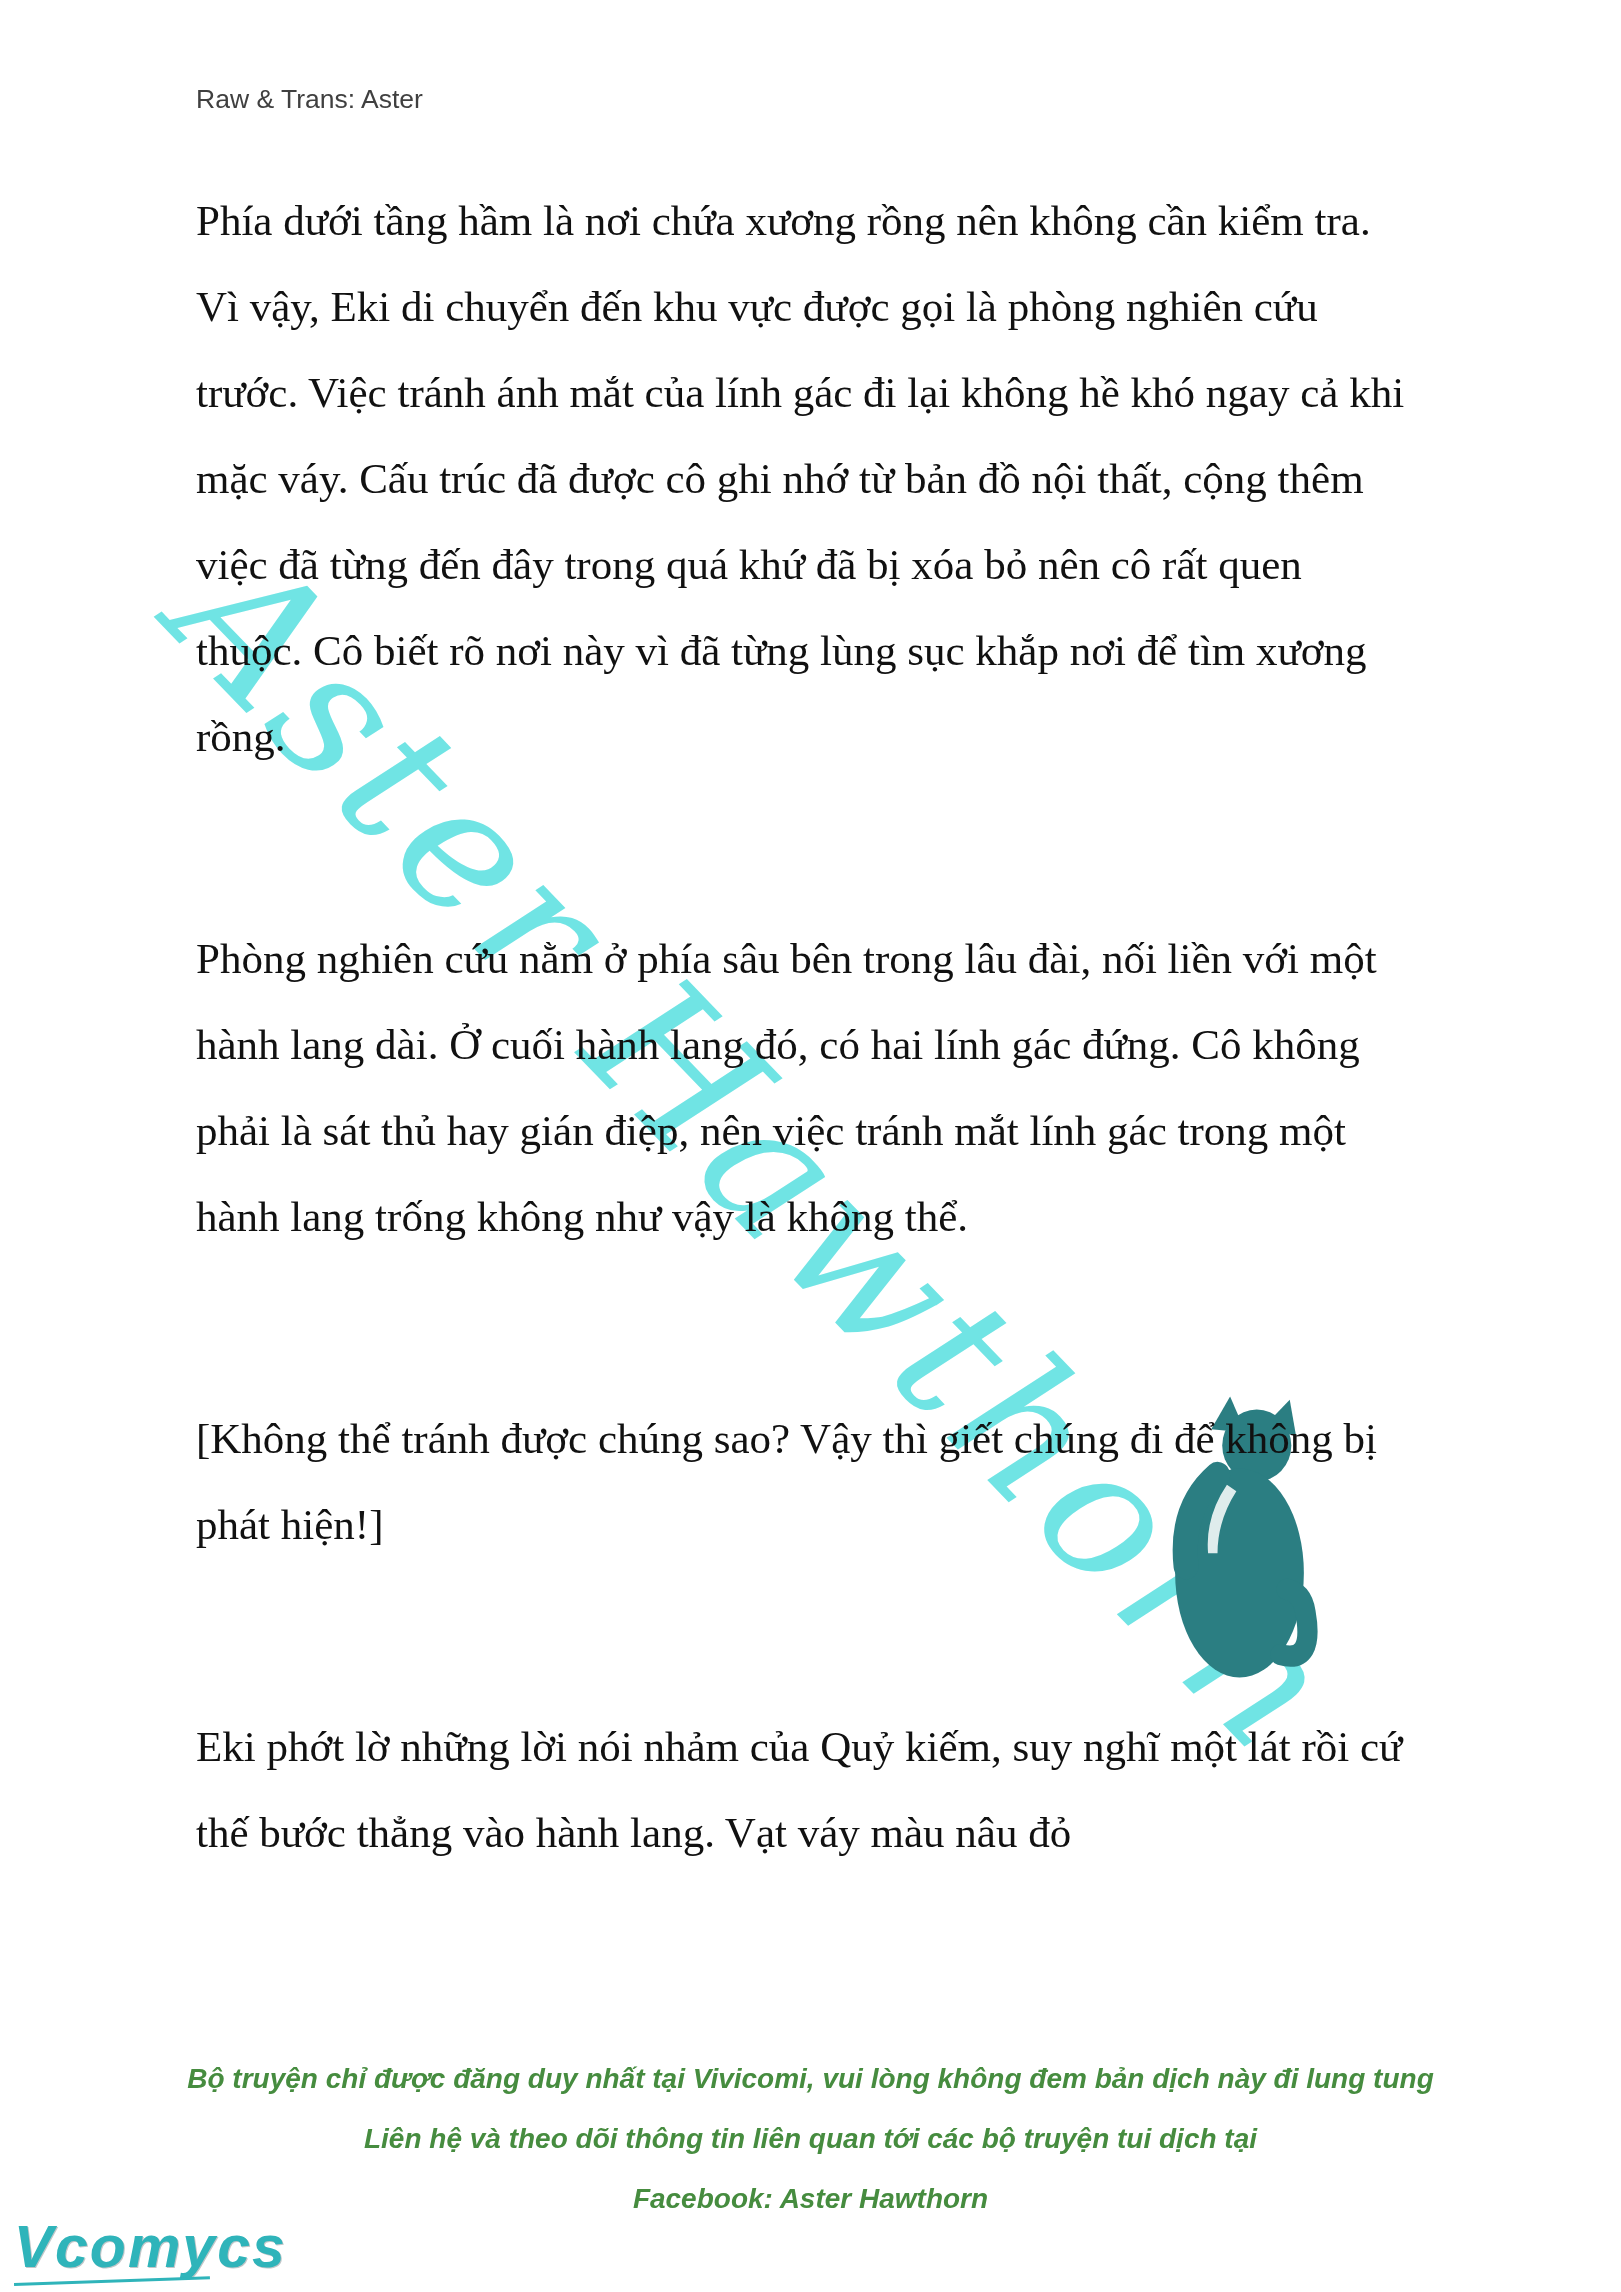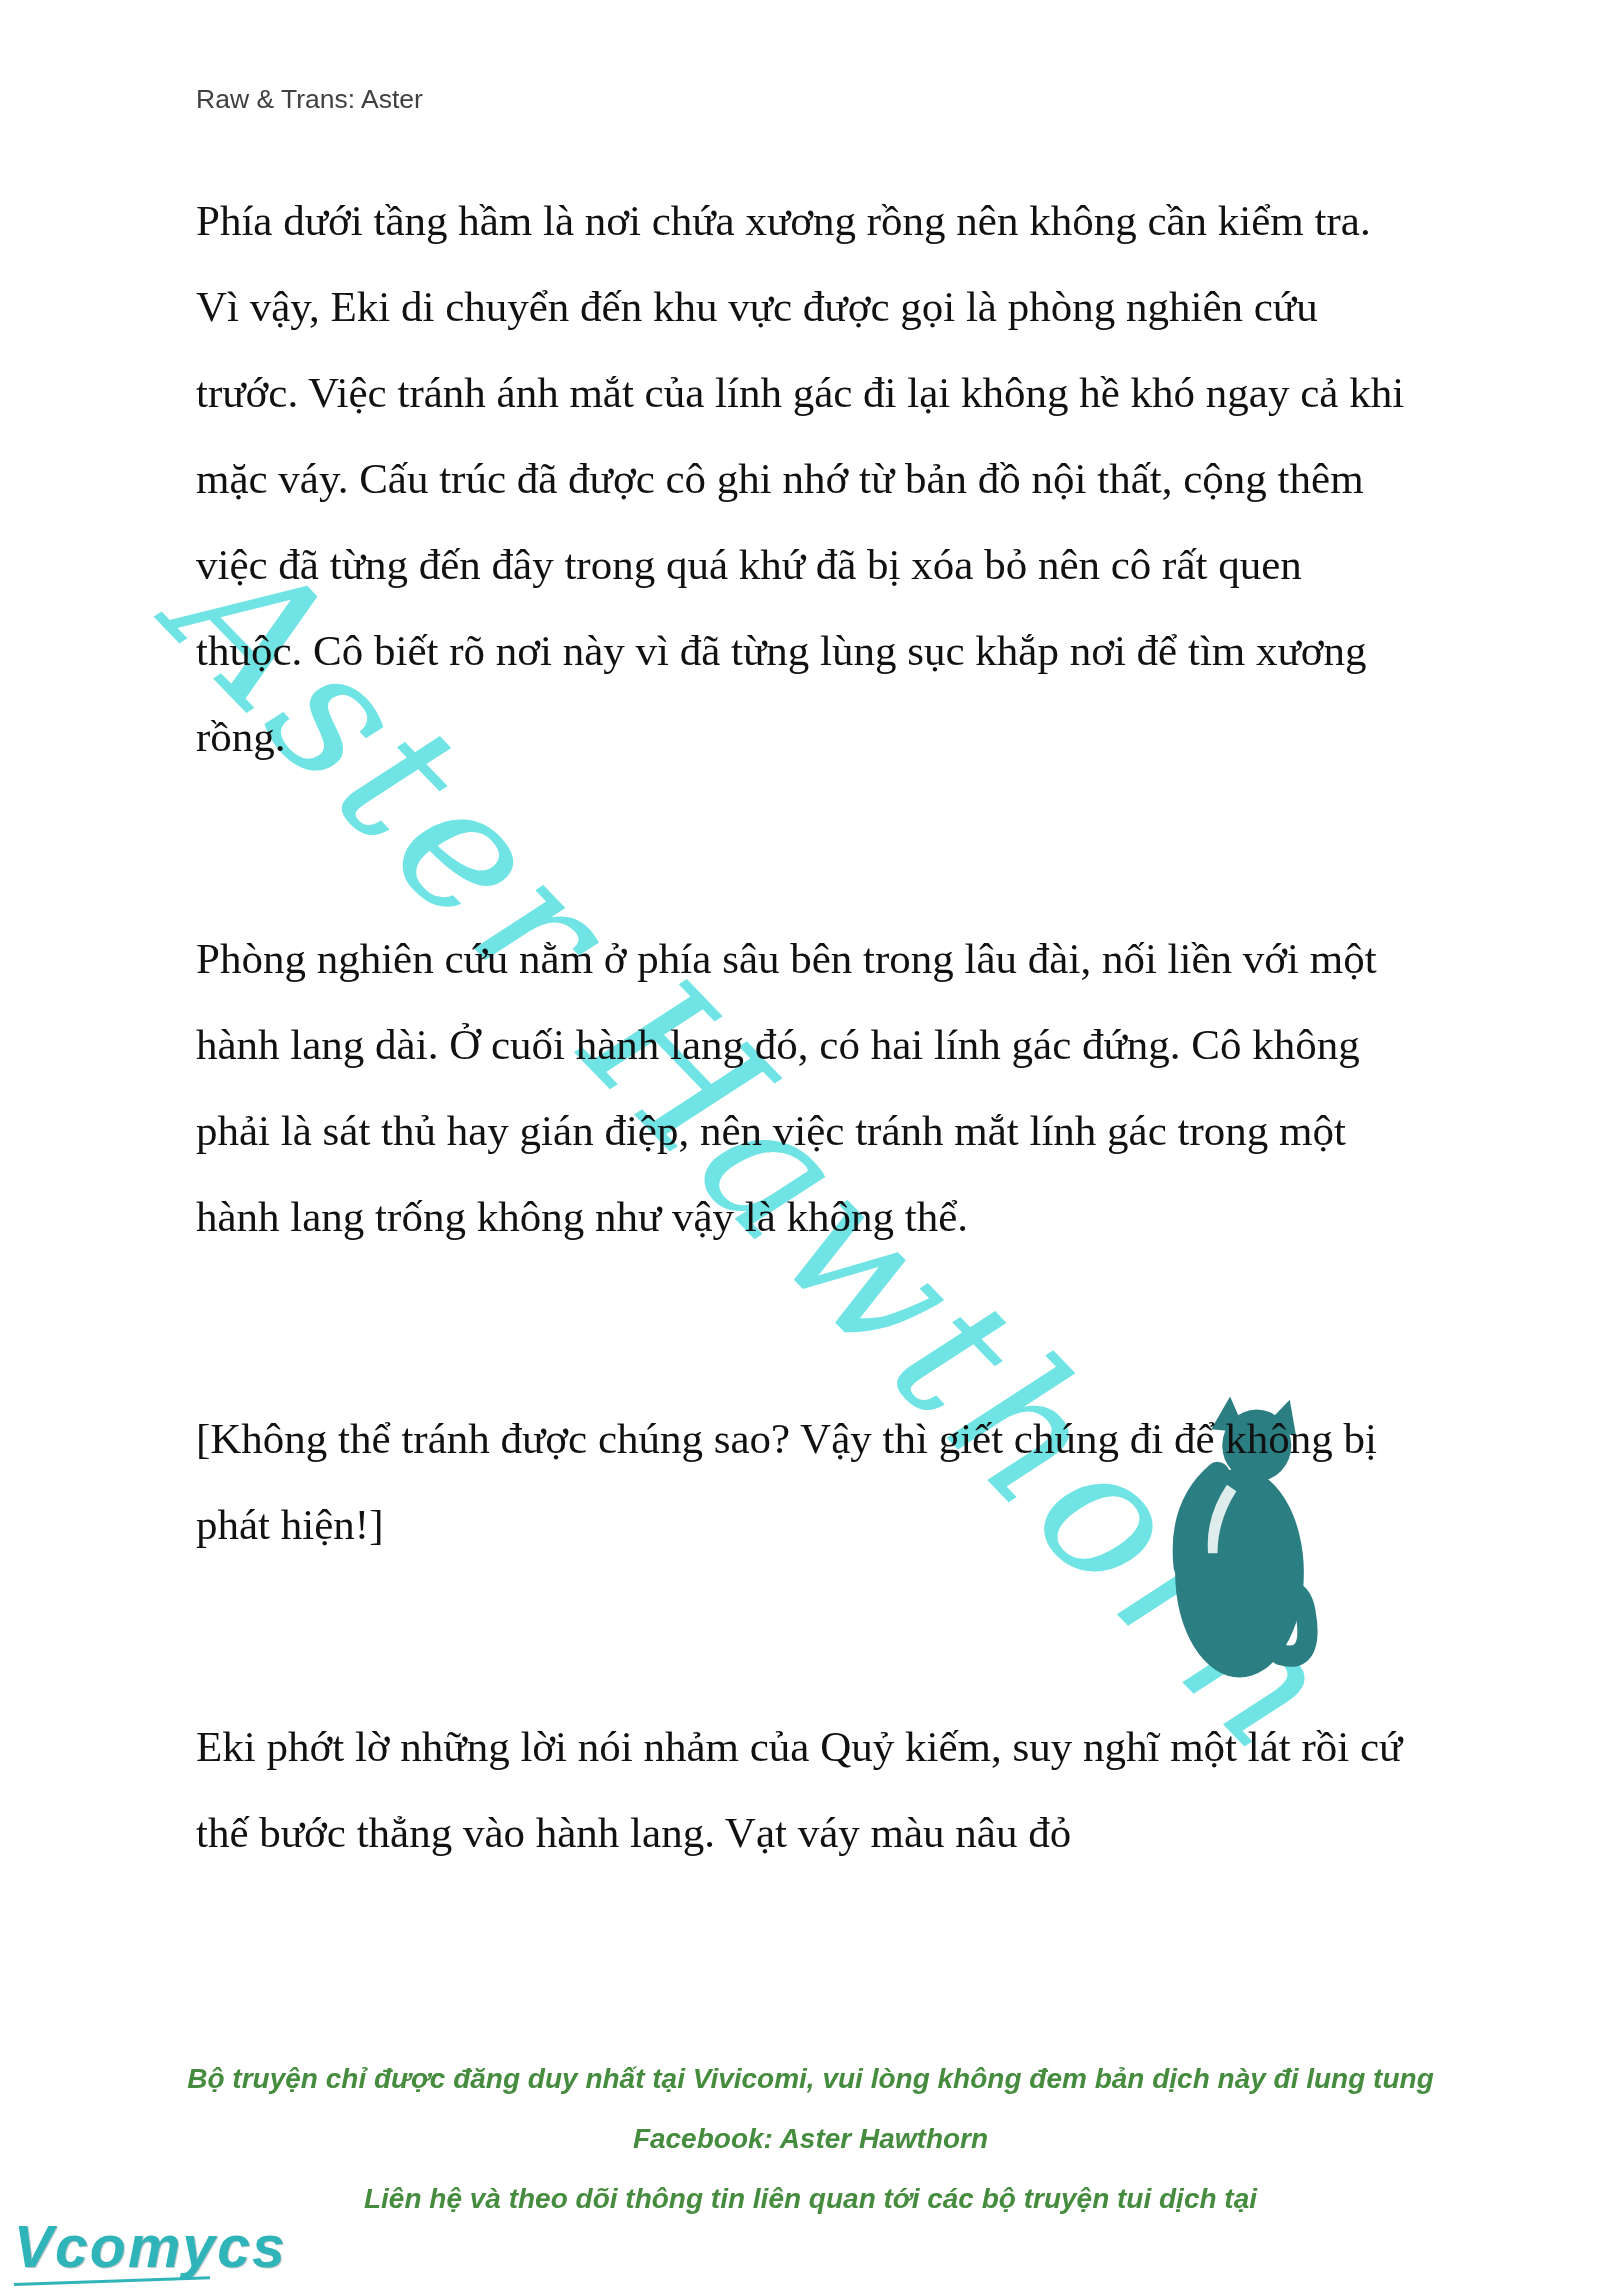--- a/index.html
+++ b/index.html
@@ -127,22 +127,22 @@
       <path d="M36,52 Q12,72 16,108" stroke="#2b7e82" stroke-width="16" fill="none" stroke-linecap="round"></path>
 
       <path d="M76,162 Q98,168 92,136 Q90,124 80,122" stroke="#2b7e82" stroke-width="13" fill="none" stroke-linecap="round"></path>
     </g>
 
     <path d="M42,58 Q28,78 30,100 L36,100 Q36,80 48,62 Z" fill="#ffffff" opacity="0.85"></path>
   </svg>
 
   <div class="footer">
     <p>Bộ truyện chỉ được đăng duy nhất tại Vivicomi, vui lòng không đem bản dịch này đi lung tung</p>
+    <p>Liên hệ và theo dõi thông tin liên quan tới các bộ truyện tui dịch tại</p>
     <p>Facebook: Aster Hawthorn</p>
-    <p>Liên hệ và theo dõi thông tin liên quan tới các bộ truyện tui dịch tại</p>
   </div>
 
   <div class="logo">
     <span class="logo-text">Vcomycs</span>
     <div class="logo-underline"></div>
   </div>
 
 </div>
 
 

